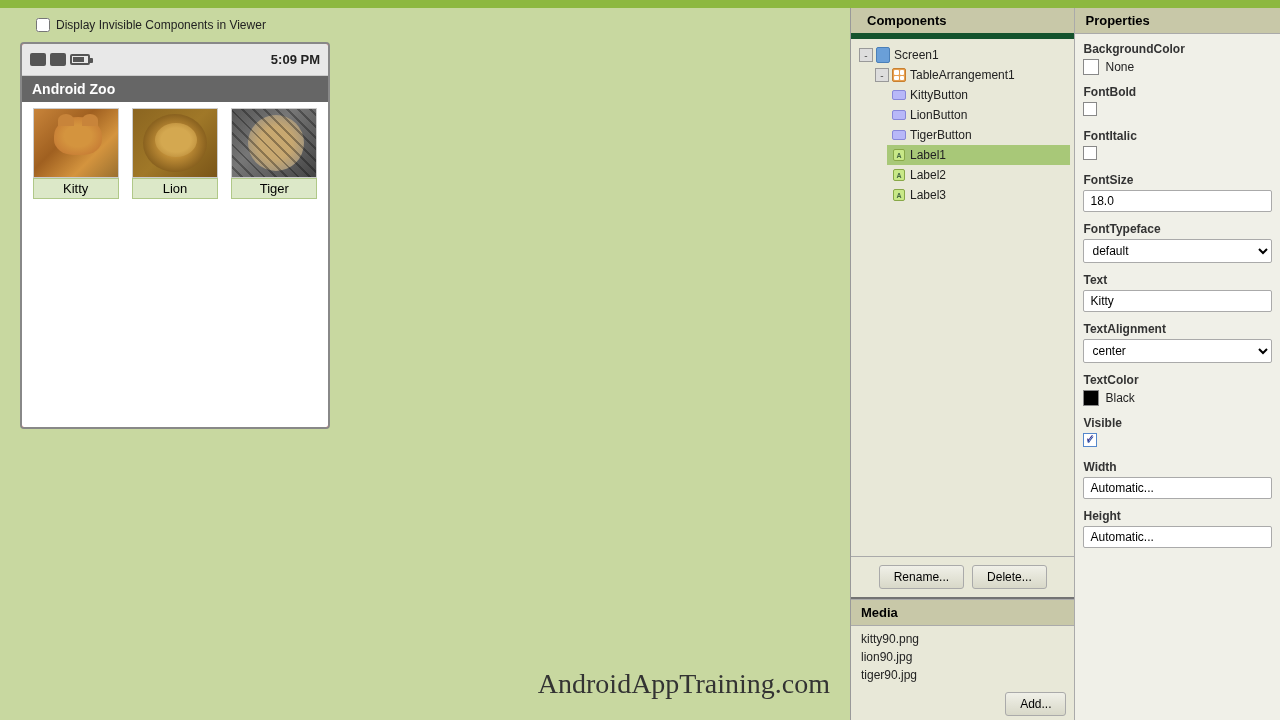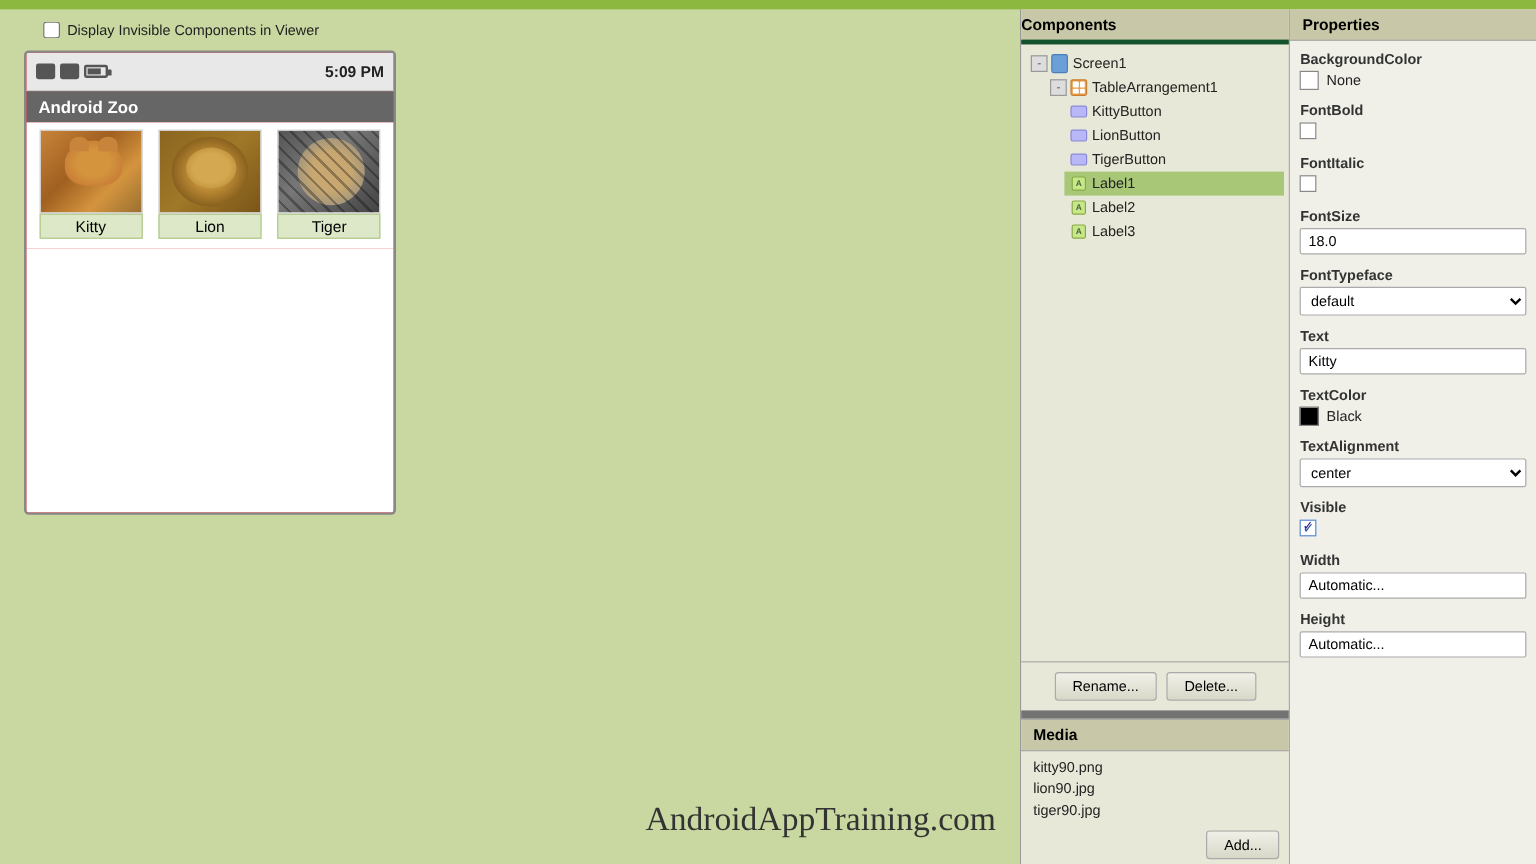--- a/index.html
+++ b/index.html
@@ -258,24 +258,24 @@
     .components-panel {
       width: 225px;
       background: #e8e8d8;
       border-right: 1px solid #aaa;
       display: flex;
       flex-direction: column;
     }
 
     .panel-header {
       background: #c8c8a8;
-      padding: 5px 0;
+      padding: 5px 16px;
       font-weight: bold;
       font-size: 13px;
-      border-bottom: 4px solid #14532d;
+      border-bottom: 6px solid #14532d;
     }
 
     .components-tree {
       flex: 1;
       padding: 6px 4px;
       overflow-y: auto;
     }
 
     .tree-item {
       display: flex;
@@ -382,21 +382,21 @@
       padding: 4px 14px;
       background: linear-gradient(to bottom, #f0f0e8, #d8d8c8);
       border: 1px solid #aaa;
       border-radius: 3px;
       cursor: pointer;
       font-size: 12px;
     }
 
     .media-panel {
       background: #e8e8d8;
-      border-top: 7px solid #737373;
+      border-top: 2px solid #737373;
       padding: 0;
     }
 
     .media-header {
       background: #c8c8a8;
       padding: 5px 10px;
       font-weight: bold;
       font-size: 13px;
       border-bottom: 1px solid #aaa;
       border-top: 1px solid #aaa;
@@ -696,39 +696,39 @@
             </select>
           </div>
         </div>
 
         <div class="prop-row">
           <div class="prop-label">Text</div>
           <input class="prop-input" type="text" value="Kitty" style="">
         </div>
 
         <div class="prop-row">
-          <div class="prop-label">TextColor</div>
-          <div class="prop-color-row">
-            <span class="prop-color-swatch" style="background:#000;"></span>
-            <span class="prop-value">Black</span>
-          </div>
-        </div>
-
-        <div class="prop-row">
           <div class="prop-label">TextAlignment</div>
           <div class="prop-select-row">
             <select class="prop-select">
               <option>center</option>
               <option>left</option>
               <option>right</option>
             </select>
           </div>
         </div>
 
         <div class="prop-row">
+          <div class="prop-label">TextColor</div>
+          <div class="prop-color-row">
+            <span class="prop-color-swatch" style="background:#000;"></span>
+            <span class="prop-value">Black</span>
+          </div>
+        </div>
+
+        <div class="prop-row">
           <div class="prop-label">Visible</div>
           <span class="prop-checkbox checked" style="display:inline-block;width:14px;height:14px;border:1px solid #5588cc;background:#fff;position:relative;">
             <span style="position:absolute;top:-1px;left:1px;color:#3355aa;font-size:12px;">✓</span>
           </span>
         </div>
 
         <div class="prop-row">
           <div class="prop-label">Width</div>
           <input class="prop-input" type="text" value="Automatic..." style="">
         </div>

